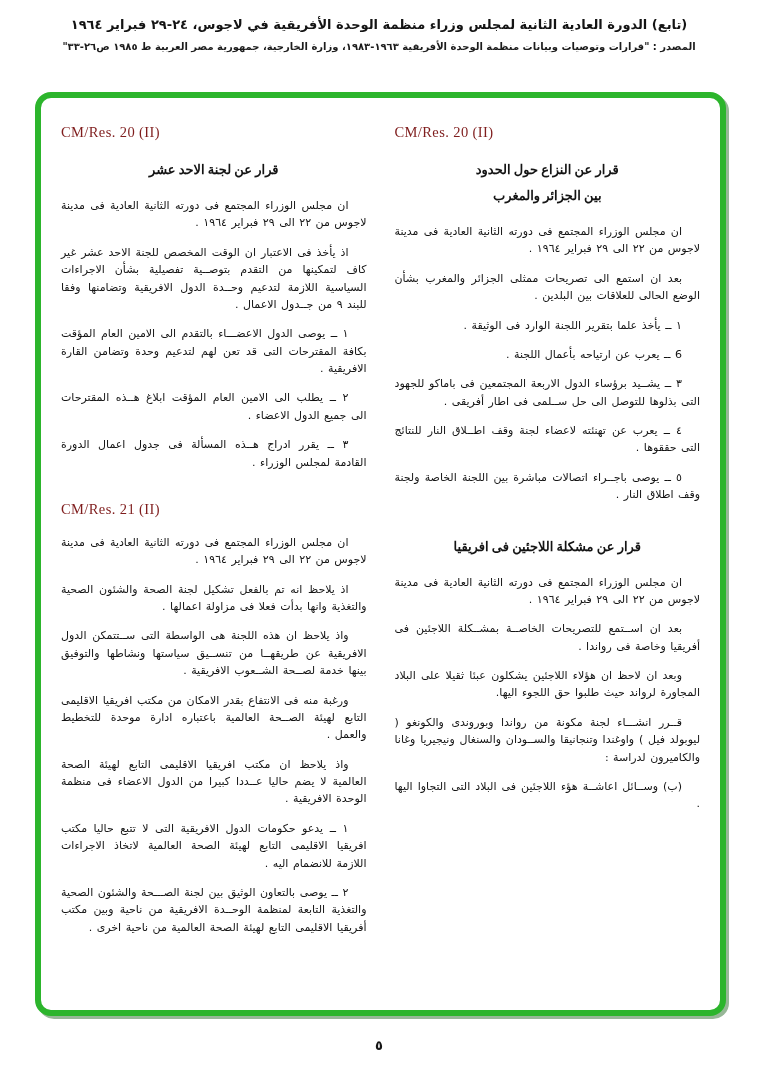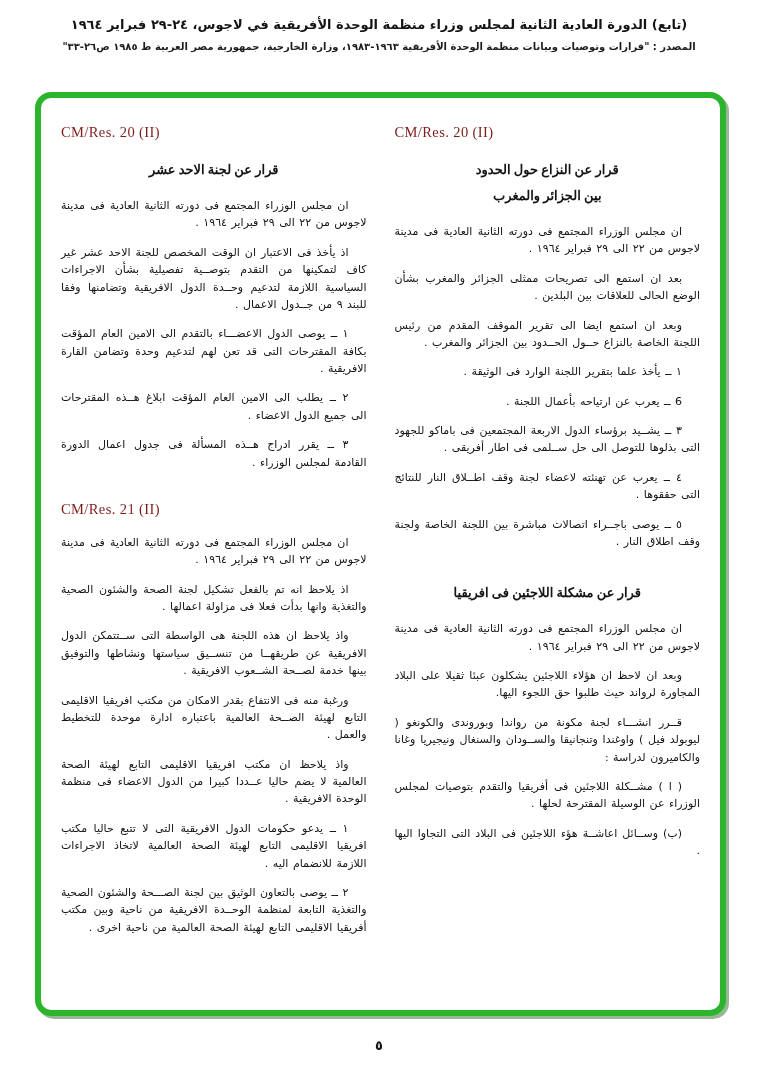--- a/index.html
+++ b/index.html
@@ -102,38 +102,37 @@
 
       <section class="resolution">
         <div class="res-id">CM/Res. 20 (II)</div>
         <div class="res-title">
           <div class="res-title-line">قرار عن النزاع حول الحدود</div>
           <div class="res-title-line">بين الجزائر والمغرب</div>
         </div>
         <div class="res-body">
           <p class="res-para">ان مجلس الوزراء المجتمع فى دورته الثانية العادية فى مدينة لاجوس من ٢٢ الى ٢٩ فبراير ١٩٦٤ .</p>
           <p class="res-para">بعد ان استمع الى تصريحات ممثلى الجزائر والمغرب بشأن الوضع الحالى للعلاقات بين البلدين .</p>
-          <p class="res-para">وبعد ان استمع ايضا الى تقرير الموقف المقدم من رئيس اللجنة الخاصة بالنزاع حــول الحــدود بين الجزائر والمغرب .</p>
           <p class="res-para">١ ــ يأخذ علما بتقرير اللجنة الوارد فى الوثيقة .</p>
           <p class="res-para">6 ــ يعرب عن ارتياحه بأعمال اللجنة .</p>
           <p class="res-para">٣ ــ يشــيد برؤساء الدول الاربعة المجتمعين فى باماكو للجهود التى بذلوها للتوصل الى حل ســلمى فى اطار أفريقى .</p>
           <p class="res-para">٤ ــ يعرب عن تهنئته لاعضاء لجنة وقف اطــلاق النار للنتائج التى حققوها .</p>
           <p class="res-para">٥ ــ يوصى باجــراء اتصالات مباشرة بين اللجنة الخاصة ولجنة وقف اطلاق النار .</p>
         </div>
       </section>
 
       <section class="resolution">
         <div class="res-title">
           <div class="res-title-line">قرار عن مشكلة اللاجئين فى افريقيا</div>
         </div>
         <div class="res-body">
           <p class="res-para">ان مجلس الوزراء المجتمع فى دورته الثانية العادية فى مدينة لاجوس من ٢٢ الى ٢٩ فبراير ١٩٦٤ .</p>
+          <p class="res-para">بعد ان اســتمع للتصريحات الخاصــة بمشــكلة اللاجئين فى أفريقيا وخاصة فى رواندا .</p>
           <p class="res-para">وبعد ان لاحظ ان هؤلاء اللاجئين يشكلون عبئا ثقيلا على البلاد المجاورة لرواند حيث طلبوا حق اللجوء اليها.</p>
           <p class="res-para">قــرر انشـــاء لجنة مكونة من رواندا وبوروندى والكونغو ( ليوبولد فيل ) واوغندا وتنجانيقا والســودان والسنغال ونيجيريا وغانا والكاميرون لدراسة :</p>
-          <p class="res-para">( ا ) مشــكلة اللاجئين فى أفريقيا والتقدم بتوصيات لمجلس الوزراء عن الوسيلة المقترحة لحلها .</p>
           <p class="res-para">(ب) وســائل اعاشــة هؤء اللاجئين فى البلاد التى التجاوا اليها .</p>
         </div>
       </section>
     </div>
   <div class="doc-column">
 
       <section class="resolution">
         <div class="res-id">CM/Res. 20 (II)</div>
         <div class="res-title">
           <div class="res-title-line">قرار عن لجنة الاحد عشر</div>

